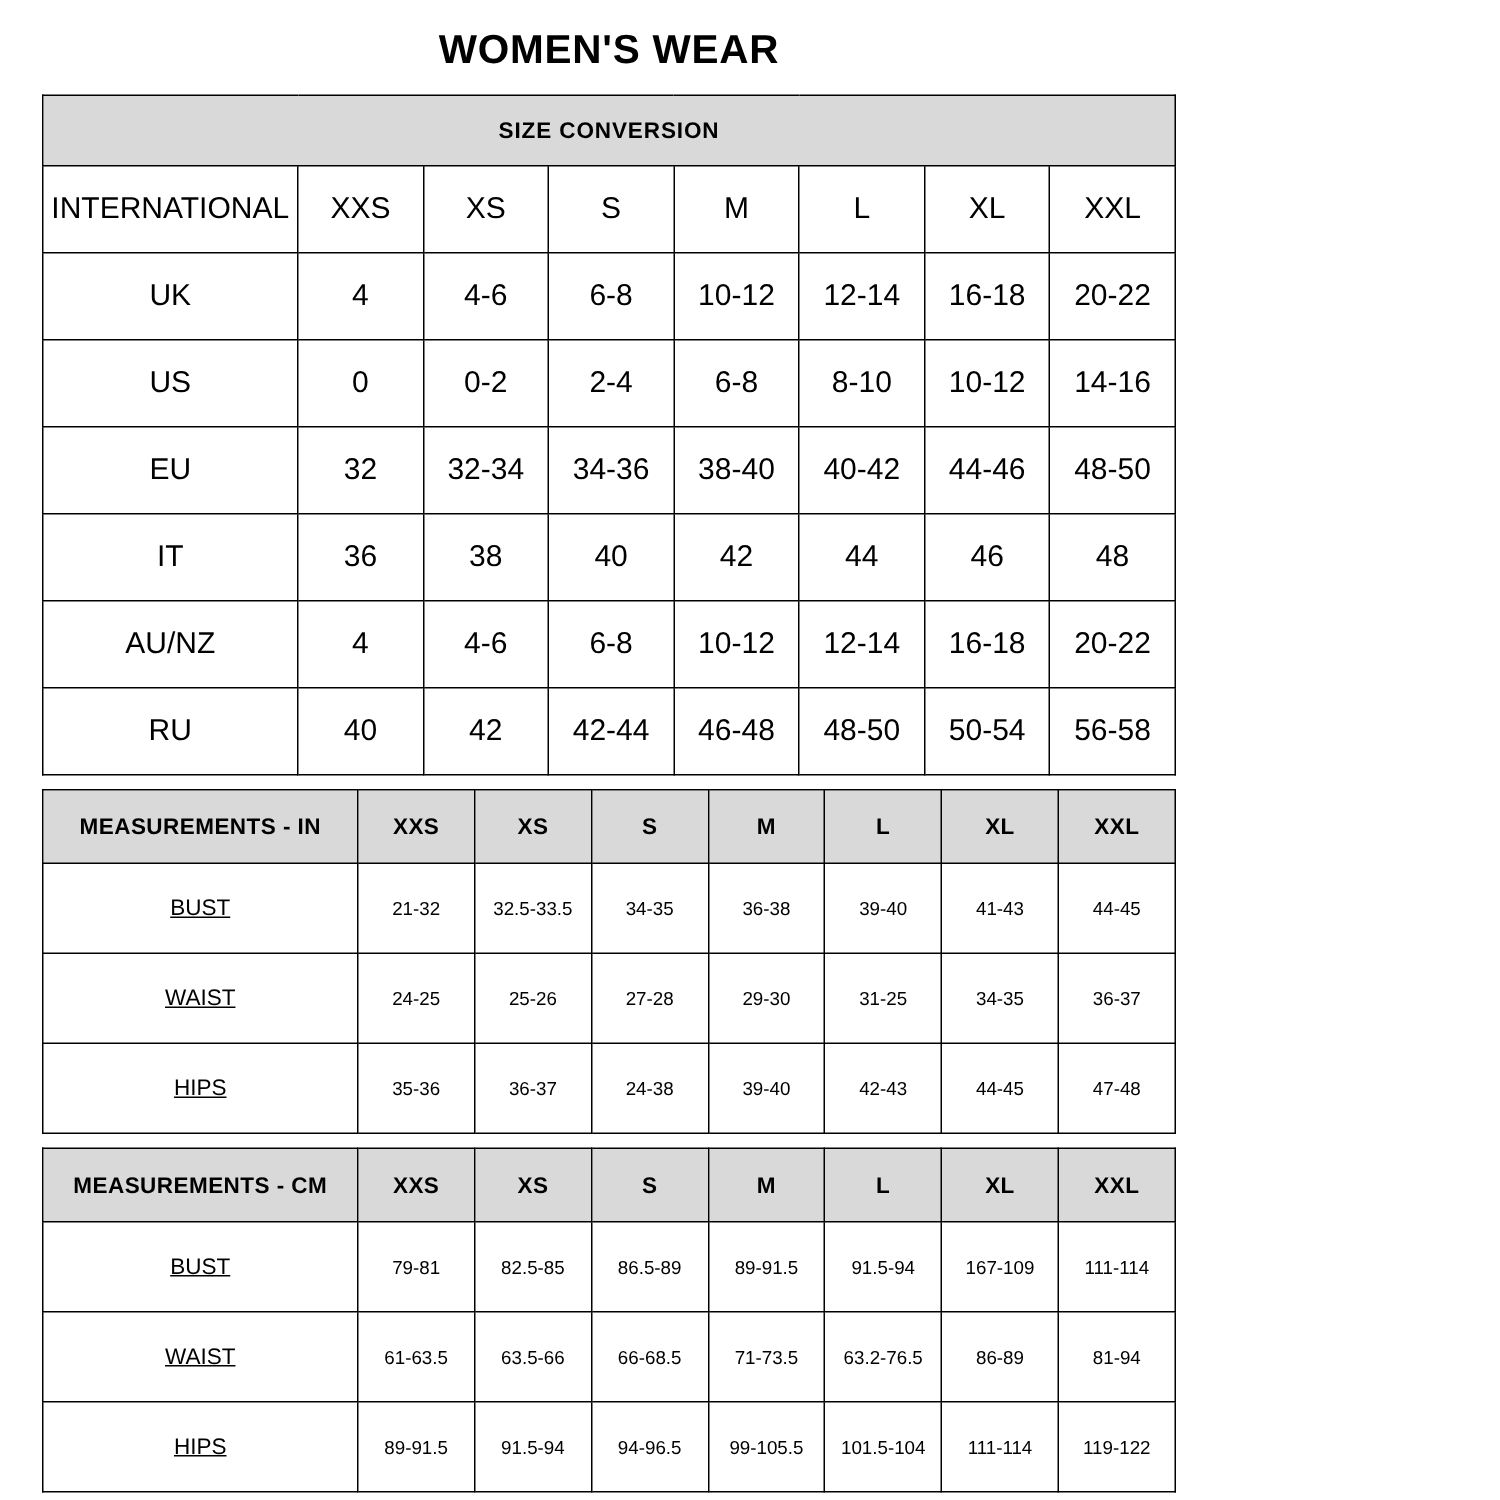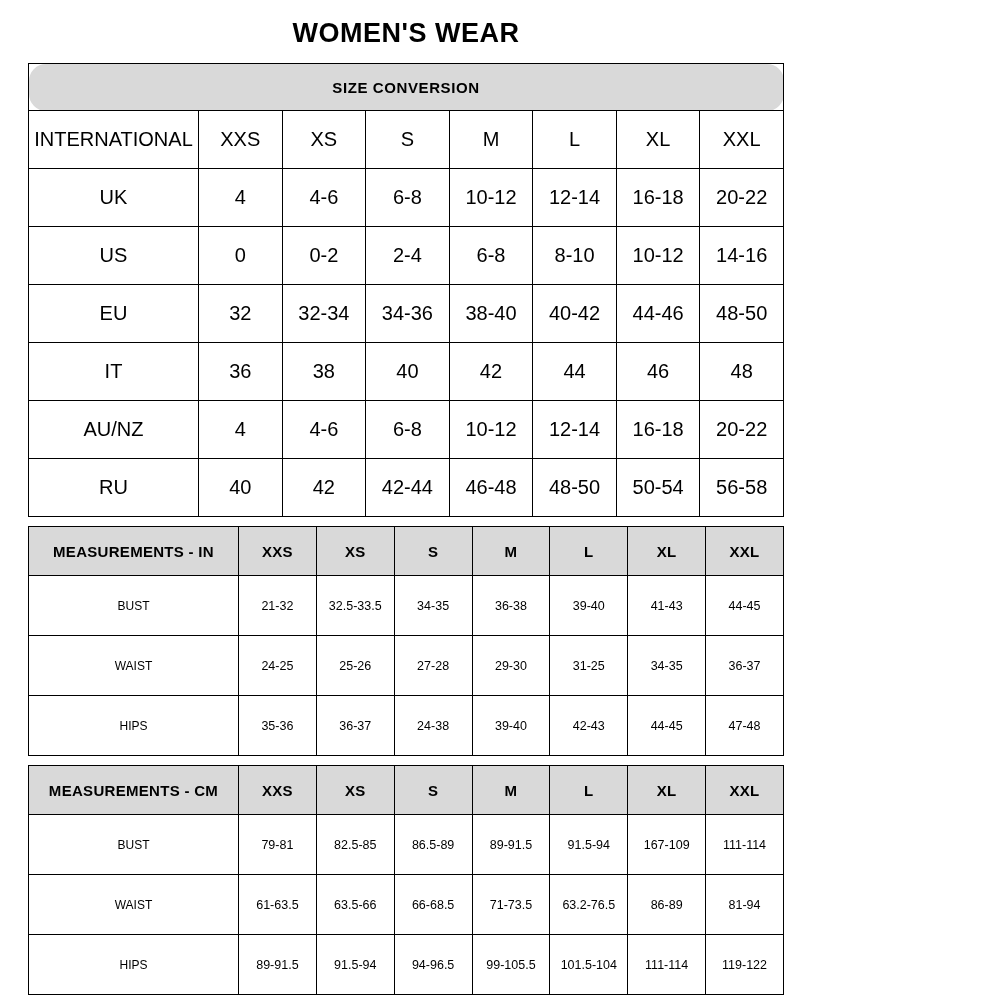--- a/index.html
+++ b/index.html
@@ -37,21 +37,20 @@
     padding: 0 4px;
     overflow: hidden;
   }
   
   .t1 .band {
     background: #d9d9d9;
     height: 46px;
     font-size: 15px;
     font-weight: 700;
     letter-spacing: 0.6px;
-    border-radius: 17px;
   }
   .t1 td {
     height: 57px;
     font-size: 20px;
     font-weight: 400;
   }
   .t1 col.c-label { width: 170px; }
   
   .tm { margin-top: 9px; padding-left: 44px; }
   .tm col.c-label { width: 210px; }
@@ -61,21 +60,22 @@
     font-size: 15px;
     font-weight: 700;
     letter-spacing: 0.3px;
   }
   .tm tbody td {
     height: 59px;
     font-size: 12.5px;
     font-weight: 400;
   }
   .tm tbody td.row-label {
-    font-size: 12px;
+    font-size: 15px;
+    text-decoration: underline;
   }
 </style>
 </head>
 <body>
 
 <div class="page">
 
   <h1 class="title">WOMEN'S WEAR</h1>
 
   <table class="t1">

